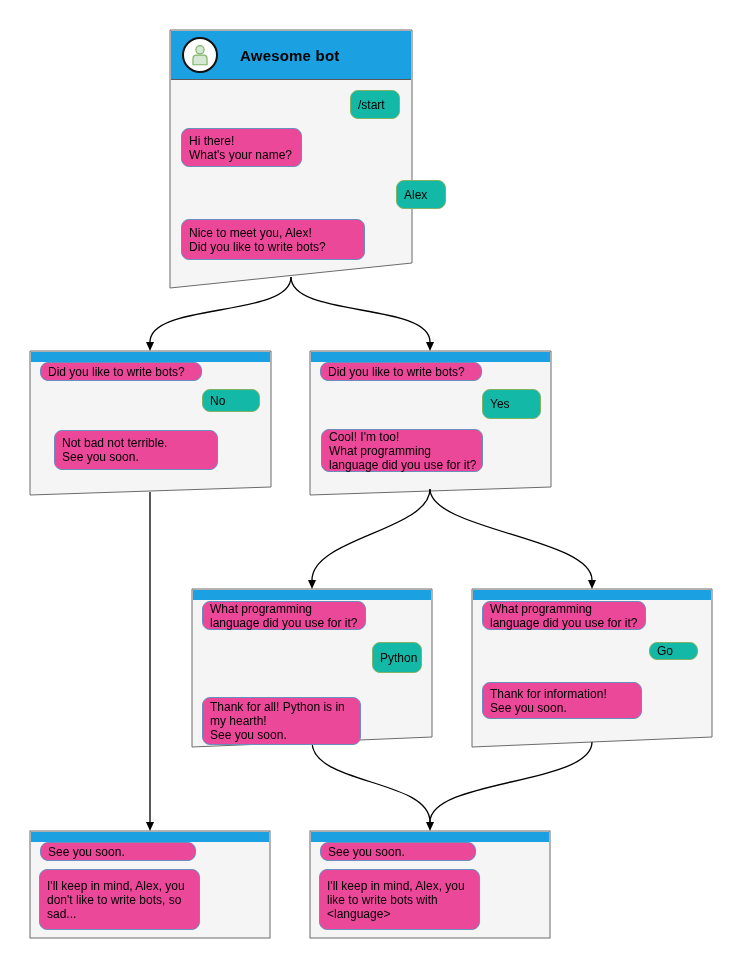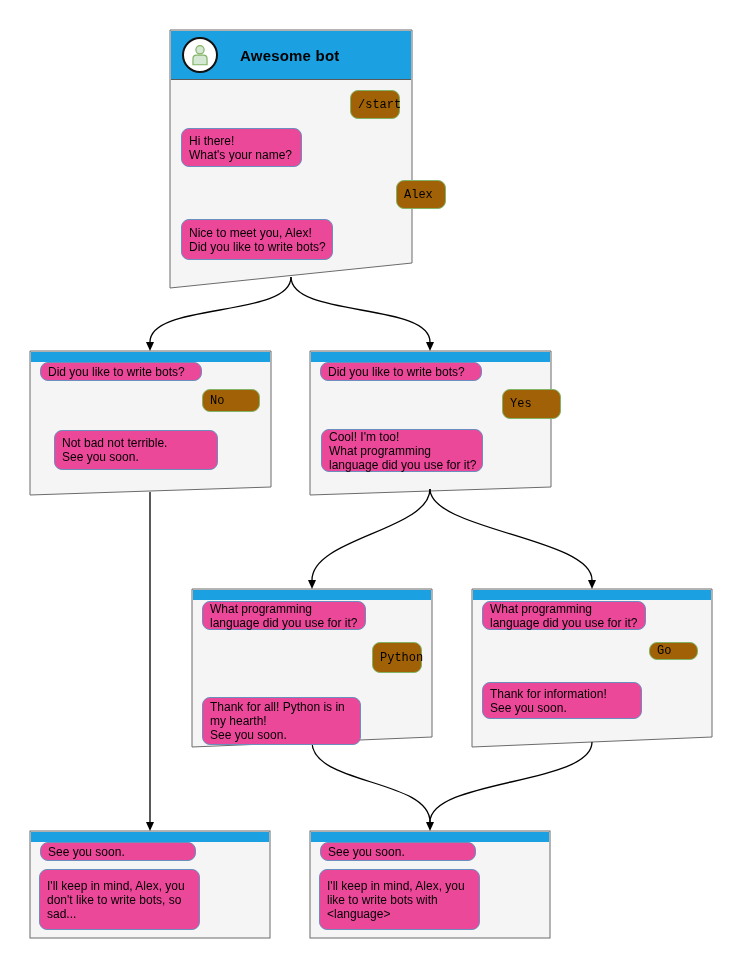--- a/index.html
+++ b/index.html
@@ -30,21 +30,21 @@
   }
   .card-title {
     margin-left:22px; color:#000000; font-weight:bold; font-size:15px;
     letter-spacing:0.2px;
   }
   .bubble {
     position:absolute; border-radius:8px; font-size:12px; line-height:14px;
     display:flex; align-items:center; padding:0 7px; white-space:pre;
   }
   .bot  { background:#ec4899; border:1px solid #6c8ebf; }
-  .user { background:#a16207; border:1px solid #82b366;font-family:Liberation Mono, monospace; }
+  .user { background:#14b8a6; border:1px solid #82b366; }
 </style>
 </head>
 <body>
 
 <div class="stage">
 
   <svg class="layer" width="743" height="971" viewBox="0 0 743 971">
 
     <polygon class="shell" points="170,30 412,30 412,263 170,288"></polygon>
     <polygon class="shell" points="30,351 271,351 271,487 30,495"></polygon>
@@ -81,36 +81,36 @@
           <circle cx="12" cy="7.2" r="3.8" fill="#d5e8d4" stroke="#82b366" stroke-width="1.1"></circle>
           <path d="M5.5 21 V15.5 Q5.5 12.2 8.8 12.2 H15.2 Q18.5 12.2 18.5 15.5 V21 Z" fill="#d5e8d4" stroke="#82b366" stroke-width="1.1"></path>
         </svg>
       </div>
       <span class="card-title">Awesome bot</span>
     </div>
     <div class="bubble user" style="left:180px; top:60px; width:50px; height:29px;">/start</div>
     <div class="bubble bot" style="left:11px; top:98px; width:121px; height:39px;">Hi there!
 What's your name?</div>
     <div class="bubble user" style="left:180px; top:150px; width:50px; height:29px;margin-left:46px;">Alex</div>
-    <div class="bubble bot" style="left:11px; top:189px; width:152px; height:41px;">Nice to meet you, Alex!
+    <div class="bubble bot" style="left:11px; top:189px; width:184px; height:41px;">Nice to meet you, Alex!
 Did you like to write bots?</div>
   </div>
 
   <div class="card" style="left:30px; top:351px; width:241px; height:144px;">
     <div class="bar"></div>
     <div class="bubble bot" style="left:10px; top:11px; width:162px; height:19px;">Did you like to write bots?</div>
     <div class="bubble user" style="left:172px; top:38px; width:58px; height:23px;">No</div>
     <div class="bubble bot" style="left:24px; top:79px; width:164px; height:40px;">Not bad not terrible.
 See you soon.</div>
   </div>
 
   <div class="card" style="left:310px; top:351px; width:241px; height:144px;">
     <div class="bar"></div>
     <div class="bubble bot" style="left:10px; top:11px; width:162px; height:19px;">Did you like to write bots?</div>
-    <div class="bubble user" style="left:172px; top:38px; width:59px; height:30px;margin-left:20px;">Yes</div>
+    <div class="bubble user" style="left:172px; top:38px; width:59px; height:30px;">Yes</div>
     <div class="bubble bot" style="left:11px; top:78px; width:162px; height:43px;">Cool! I'm too!
 What programming
 language did you use for it?</div>
   </div>
 
   <div class="card" style="left:192px; top:589px; width:240px; height:158px;">
     <div class="bar"></div>
     <div class="bubble bot" style="left:10px; top:12px; width:164px; height:29px;">What programming
 language did you use for it?</div>
     <div class="bubble user" style="left:180px; top:53px; width:50px; height:31px;">Python</div>

